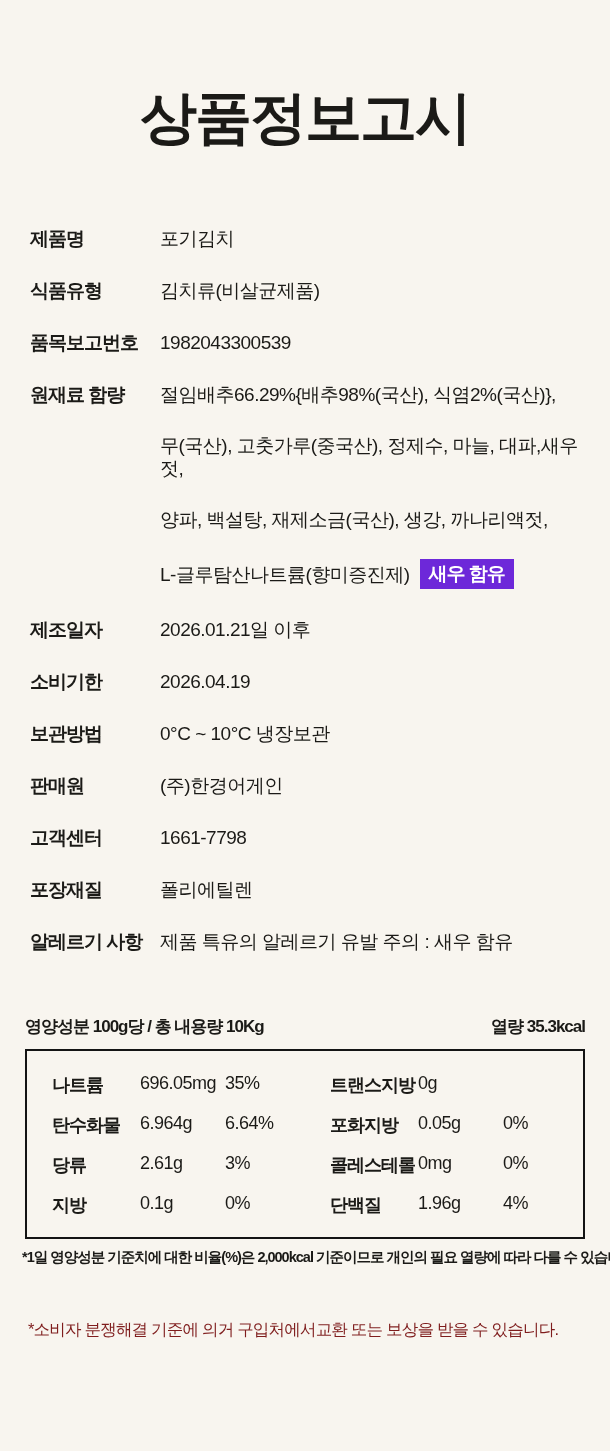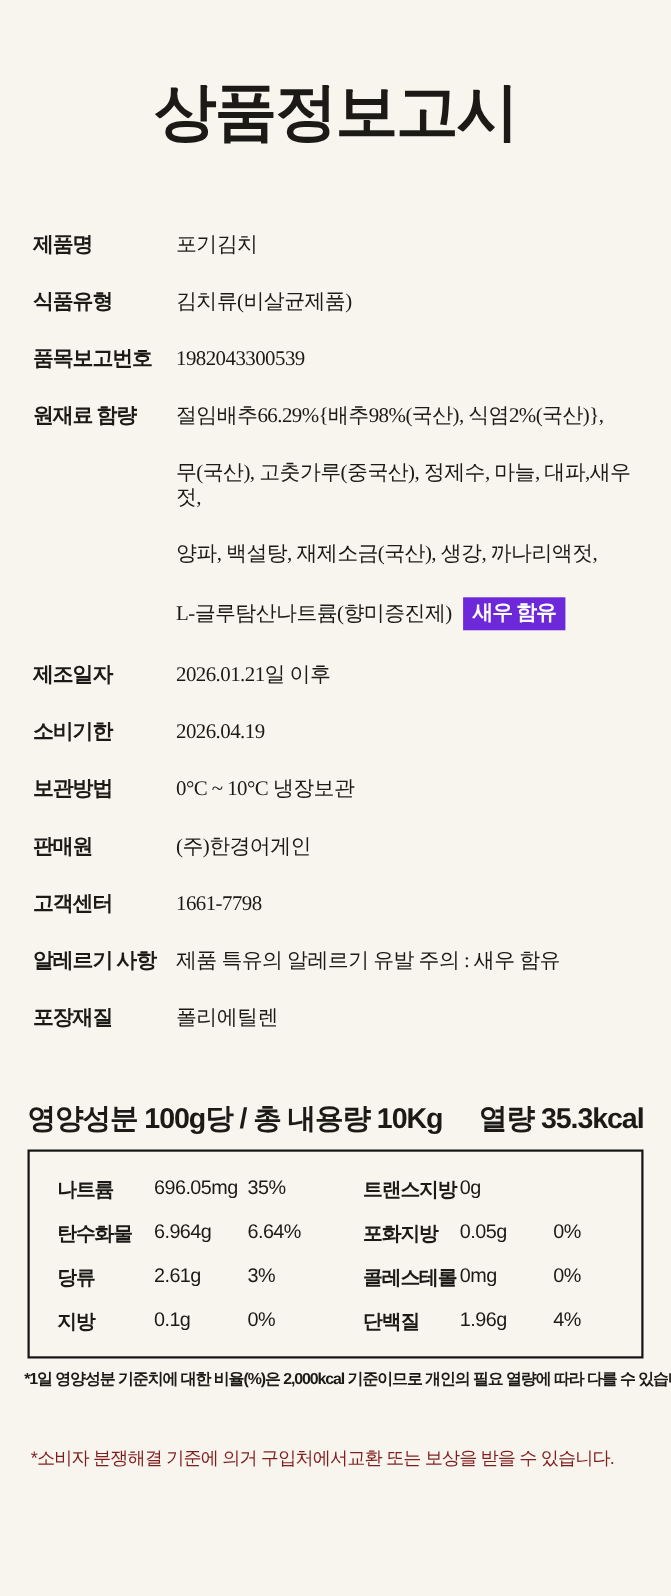--- a/index.html
+++ b/index.html
@@ -14,29 +14,28 @@
     box-sizing: border-box;
     width: 610px;
     min-height: 1451px;
     padding: 0 25px 40px 25px;
   }
   .page-title {
     text-align: center;
     font-size: 57px;
     font-weight: 800;
     letter-spacing: -2px;
-    padding-top: 64px;
+    padding-top: 80px;
     margin: 0 0 0 0;
   }
   .info-list { margin-top: 70px; }
   .info-row {
     display: flex;
     align-items: flex-start;
     margin: 0 0 29px 5px;
-    font-family: Liberation Serif, serif;
   }
   .info-label {
     flex: 0 0 130px;
     width: 130px;
     font-weight: 700;
     font-size: 19px;
     letter-spacing: -1px;
     line-height: 23px;
   }
   .info-value {
@@ -54,21 +53,21 @@
     font-size: 19px;
     letter-spacing: -1px;
     padding: 3px 9px 4px 9px;
     margin-left: 10px;
   }
   .nutrition { margin-top: 62px; }
   .nutrition-header {
     display: flex;
     justify-content: space-between;
     align-items: baseline;
-    font-size: 26px;
+    font-size: 17px;
     font-weight: 800;
     letter-spacing: -1px;
     margin-bottom: 11px;
   }
   .nutrition-table {
     border: 2px solid #141414;
     padding: 14px 0 12px 0;
   }
   .nut-row { display: flex; }
   .nut-cell {
@@ -161,27 +160,27 @@
     <div class="info-label">판매원</div>
     <div class="info-value">(주)한경어게인</div>
   </div>
 
   <div class="info-row">
     <div class="info-label">고객센터</div>
     <div class="info-value">1661-7798</div>
   </div>
 
   <div class="info-row">
+    <div class="info-label">포장재질</div>
+    <div class="info-value">폴리에틸렌</div>
+  </div>
+
+  <div class="info-row">
     <div class="info-label">알레르기 사항</div>
     <div class="info-value">제품 특유의 알레르기 유발 주의 : 새우 함유</div>
-  </div>
-
-  <div class="info-row">
-    <div class="info-label">포장재질</div>
-    <div class="info-value">폴리에틸렌</div>
   </div>
 </div>
 
   <div class="nutrition">
     <div class="nutrition-header">
       <span>영양성분 100g당 / 총 내용량 10Kg</span>
       <span>열량 35.3kcal</span>
     </div>
     <div class="nutrition-table">
   <div class="nut-row">

